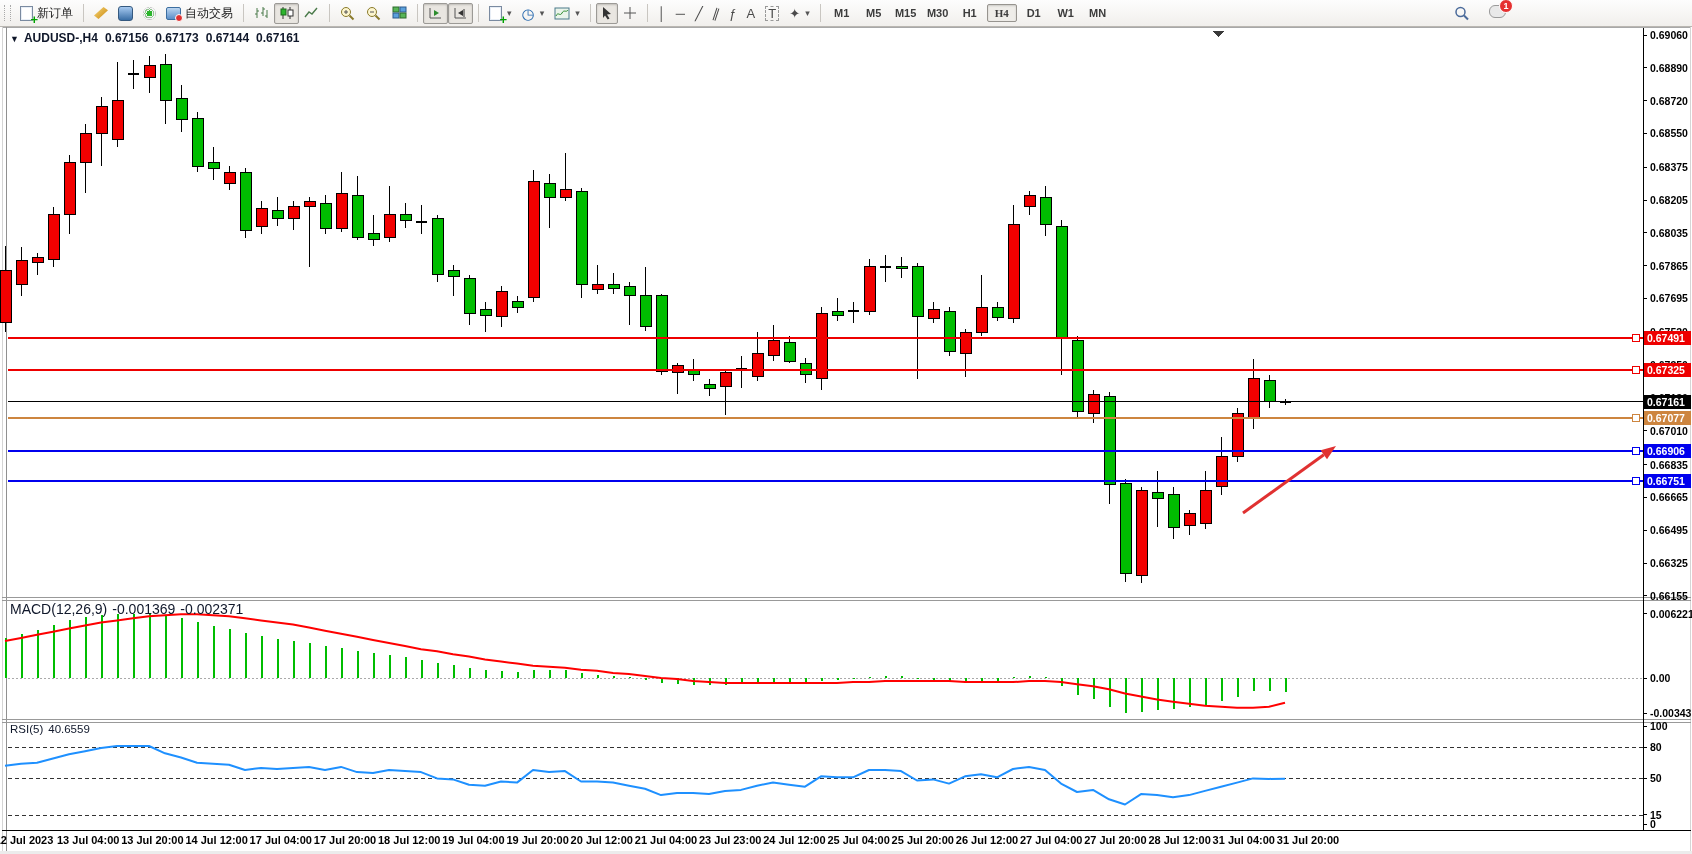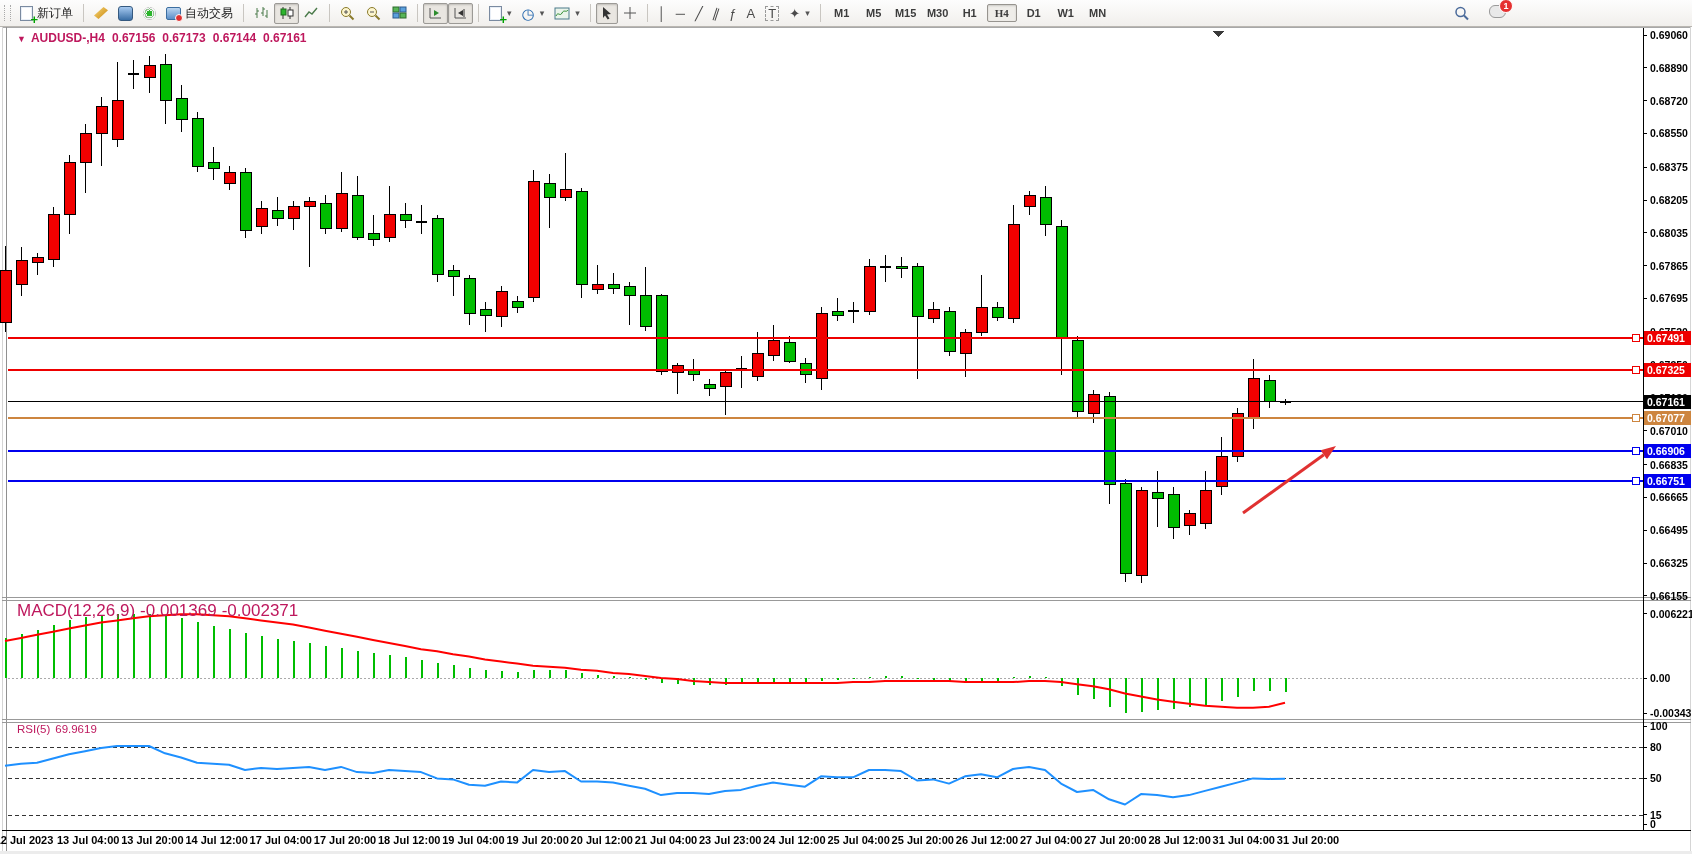--- a/index.html
+++ b/index.html
@@ -25,25 +25,25 @@
   .dd{font-size:9px;color:#555;margin-left:1px;}
   .tfb{display:inline-block;min-width:22px;text-align:center;font-size:11px;font-weight:bold;color:#3c3c3c;
        padding:2px 3px;border:1px solid transparent;border-radius:2px;margin:16px 1px;}
   .tfb.pressed{background:#efede9;border-color:#97948f;box-shadow:inset 0 1px 2px rgba(0,0,0,.15);font-family:Liberation Serif, serif;}
   .chatwrap{position:relative;margin-left:14px;margin-right:186px;}
   .ic-chat{width:15px;height:11px;background:#e9e9e9;border:1px solid #9a9a9a;border-radius:6px;display:inline-block;}
   .chat-badge{position:absolute;top:-5px;right:-7px;background:#e53030;color:#fff;border-radius:50%;width:12px;height:12px;
        font-size:9px;font-weight:bold;text-align:center;line-height:12px;border:1px solid #fff;}
   
   #cv{position:absolute;left:0;top:0;z-index:1;}
-  .ovl{position:absolute;z-index:3;color:#be185d;pointer-events:none;white-space:nowrap;margin-left:7px;}
+  .ovl{position:absolute;z-index:3;color:#0f172a;pointer-events:none;white-space:nowrap;}
   #chart-title{left:10px;top:31px;font-size:12px;font-weight:bold;}
   #chart-title .num{margin-left:7px;}
   #chart-title .tri{font-size:9px;margin-right:5px;pointer-events:auto;}
-  #macd-label{left:10px;top:601px;font-size:17px;}
+  #macd-label{left:10px;top:601px;font-size:14px;}
   #rsi-label{left:10px;top:723px;font-size:11.5px;}
   #macd-label span,#rsi-label span{margin-right:5px;}
 </style>
 </head>
 <body>
 
 <div id="app">
 
   <div class="tb">
     <span class="tgrip"></span>
@@ -554,15 +554,15 @@
       <text x="1308.0" y="844" text-anchor="middle" font-size="11" font-weight="bold" fill="#000">31 Jul 20:00</text>
     </svg>
 
   <div class="ovl" id="chart-title">
     <span class="tri">▼</span><span>AUDUSD-,H4</span><span class="num">0.67156</span><span class="num">0.67173</span><span class="num">0.67144</span><span class="num">0.67161</span>
   </div>
   <div class="ovl" id="macd-label">
     <span>MACD(12,26,9)</span><span>-0.001369</span><span>-0.002371</span>
   </div>
   <div class="ovl" id="rsi-label">
-    <span>RSI(5)</span><span>69.9619</span>
+    <span>RSI(5)</span><span>40.6559</span>
   </div>
 </div>
 
 </body></html>

